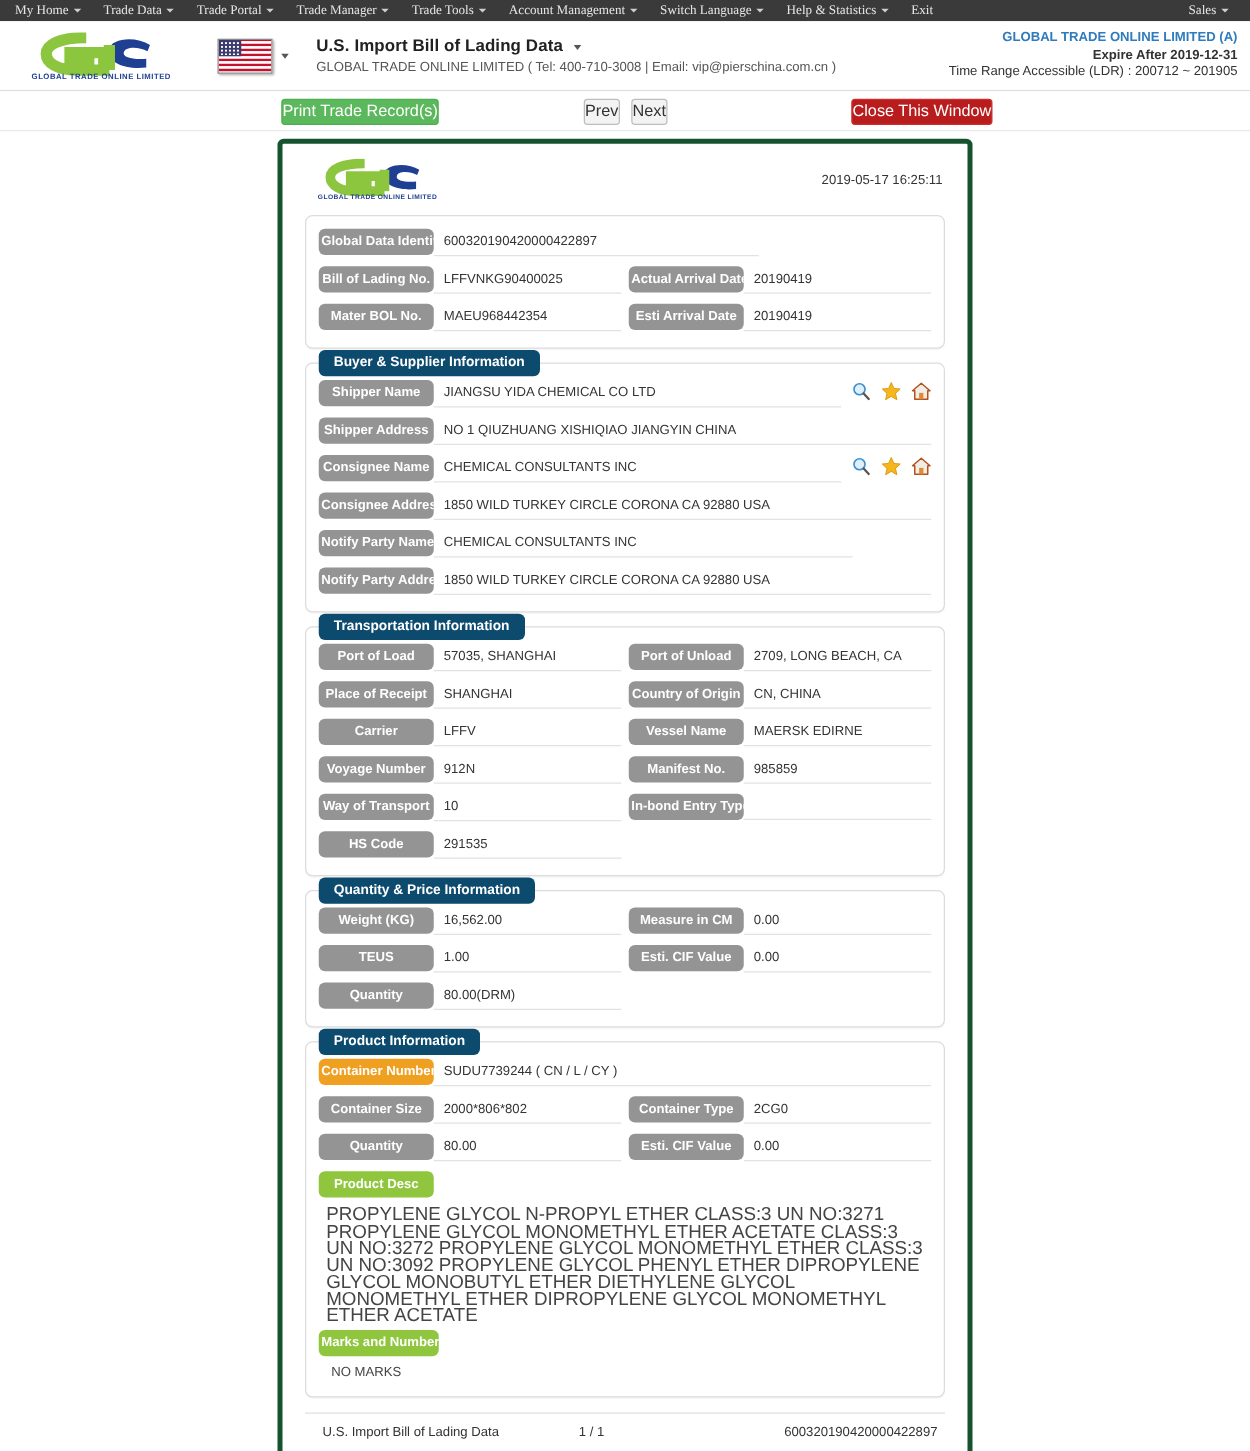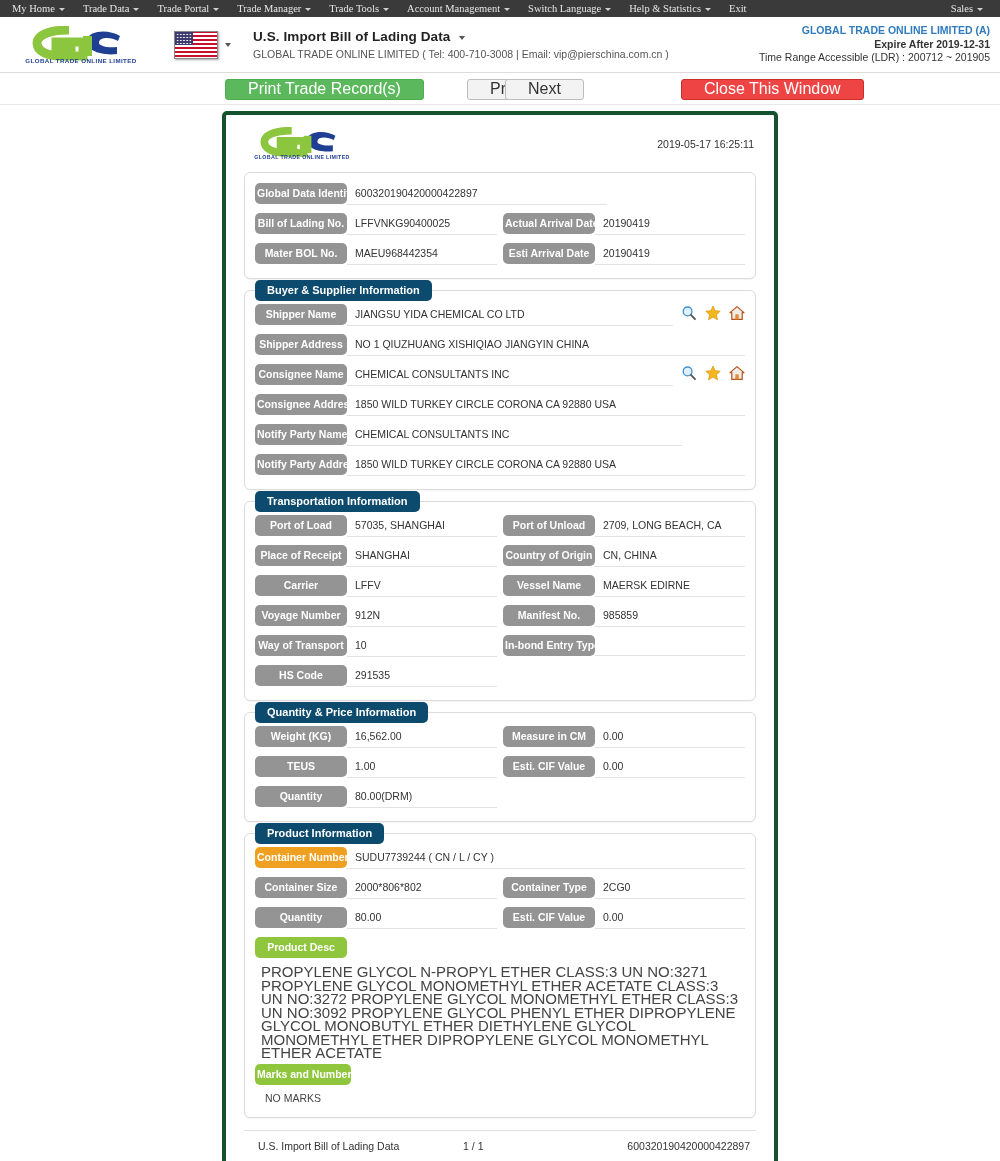--- a/index.html
+++ b/index.html
@@ -111,32 +111,32 @@
   
   .btnbar {
     height:32px;
     position:relative;
     background:#fff;
     border-bottom:1px solid #e8e8e8;
   }
   .btnbar.bottom { border-bottom:none; border-top:1px solid #e8e8e8; }
   .btn {
     position:absolute;
-    font-size:16px;
+    font-size:13px;
     border-radius:3px;
-    padding:3px 22px 4px;
+    padding:3px 0 4px;
     line-height:12px;
     cursor:pointer;
     border:1px solid transparent;
     white-space:nowrap;
   }
   .btn-print { left:225px; top:6px; background:#5cb85c; border-color:#4cae4c; color:#fff; }
   .btn-prev  { left:467px; top:6px; background:#f3f3f3; border-color:#bdbdbd; color:#333; }
   .btn-next  { left:505px; top:6px; background:#f3f3f3; border-color:#bdbdbd; color:#333; }
-  .btn-close { left:681px; top:6px; background:#ef4444; border-color:#c9302c; color:#fff; }
+  .btn-close { left:681px; top:6px; background:#b91c1c; border-color:#c9302c; color:#fff; }
 
   
   .doc-area {
     background:#fff;
     padding:6px 0 0 0;
   }
   .doc-card {
     width:556px;
     margin:0 auto;
     border:4px solid #14532d;

